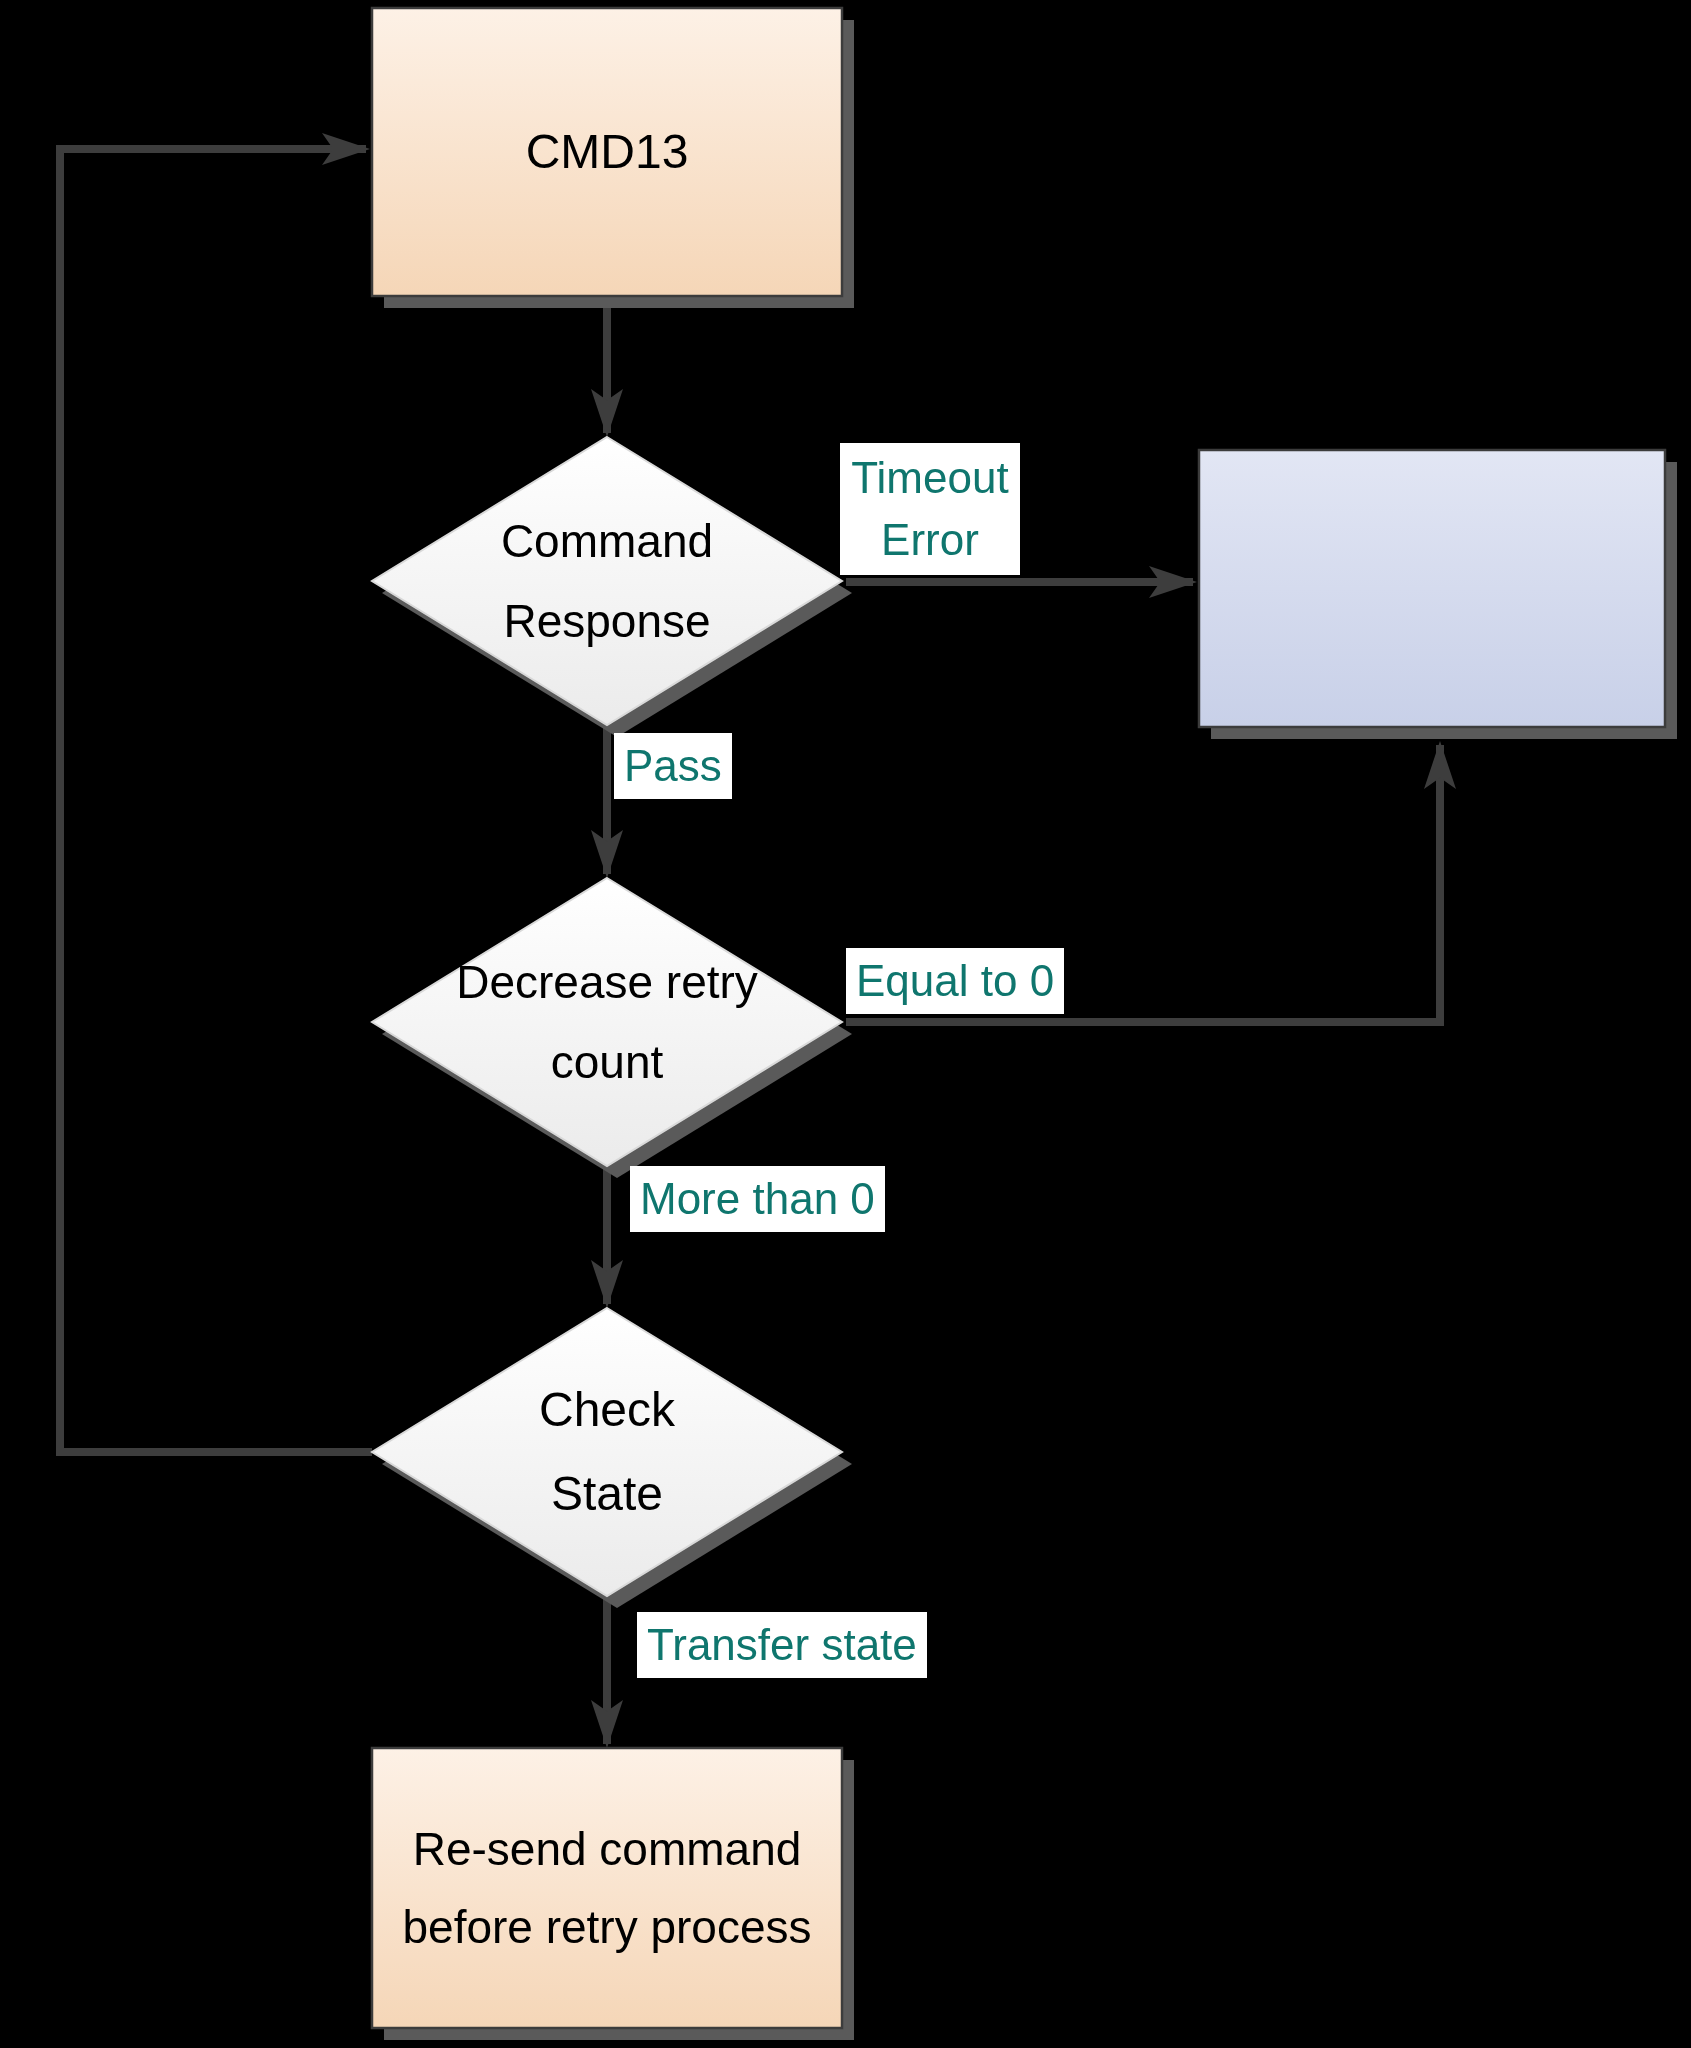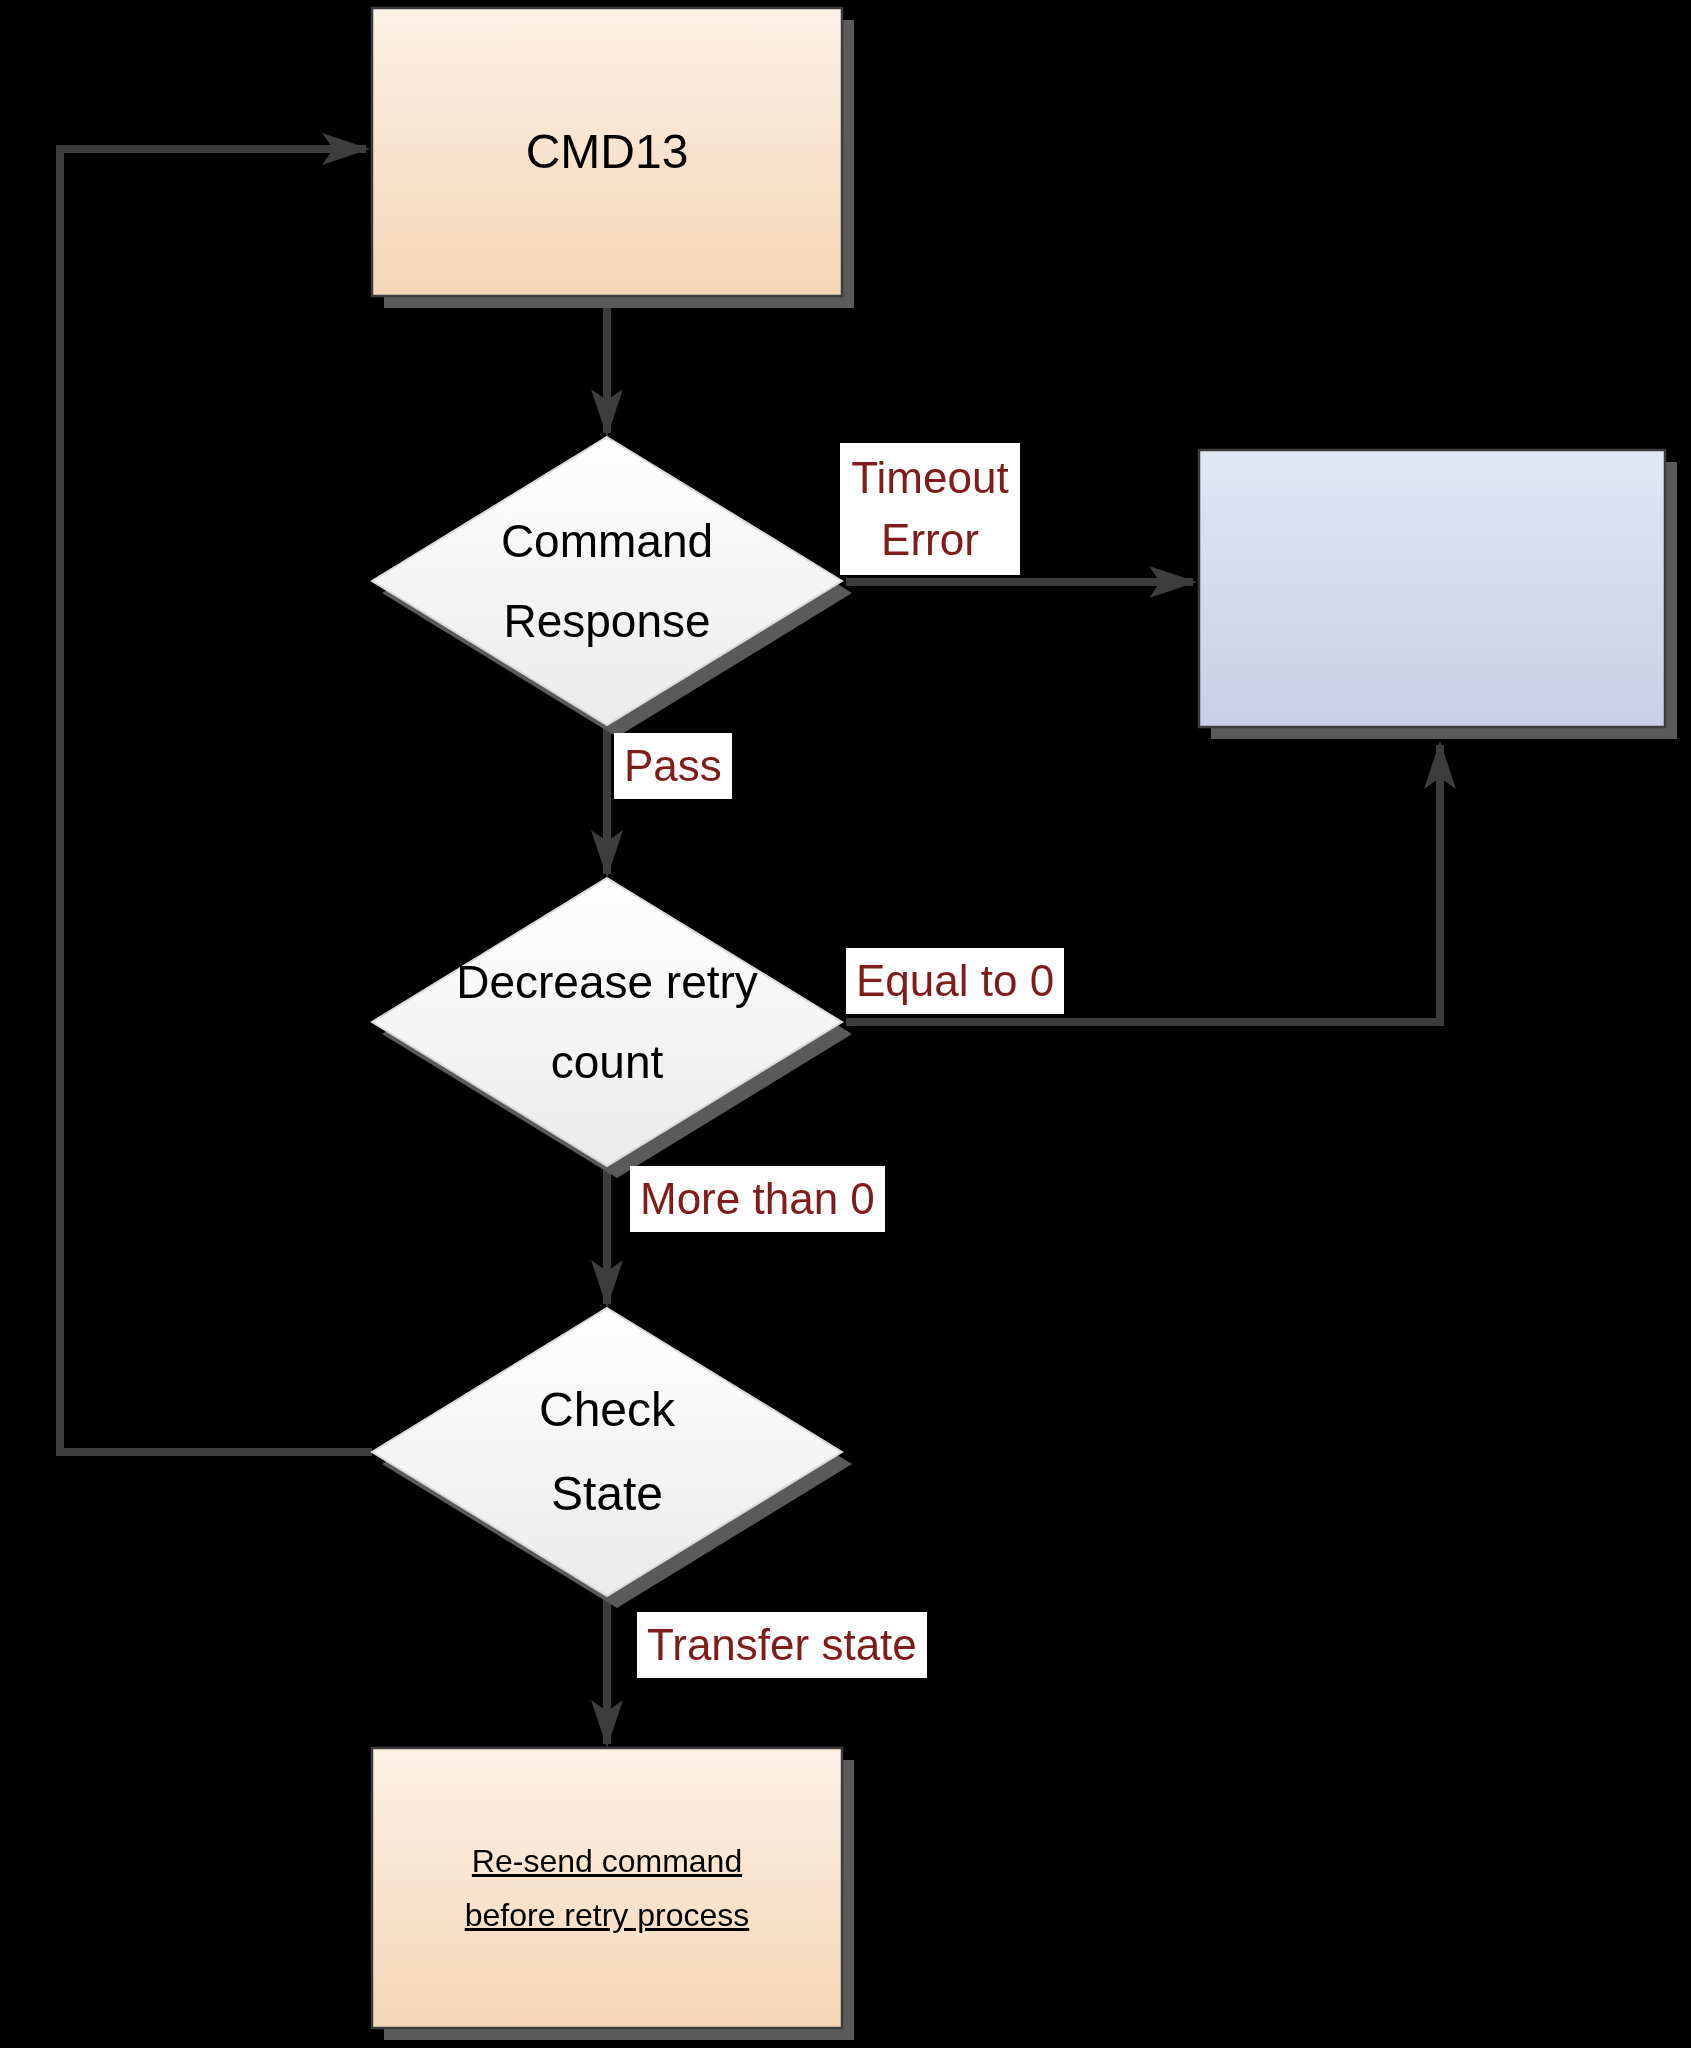--- a/index.html
+++ b/index.html
@@ -28,21 +28,21 @@
     text-align: center;
     color: #000000;
     font-size: 48px;
     line-height: 1.75;
     white-space: pre-line;
     pointer-events: none;
   }
   .edge-label {
     position: absolute;
     background: #ffffff;
-    color: #7f1d1d;
+    color: #0f766e;
     font-size: 44px;
     line-height: 1.28;
     padding: 5px 10px;
     white-space: pre-line;
     display: inline-block;
   }
   .edge-label.two-line {
     display: flex;
     align-items: center;
     justify-content: center;
@@ -113,21 +113,21 @@
   <div class="node-text" style="left:372px; top:437px; width:470px; height:288px; font-size:46px;">Command
 Response</div>
 
 
   <div class="node-text" style="left:372px; top:878px; width:470px; height:288px; font-size:46px;">Decrease retry
 count</div>
 
   <div class="node-text" style="left:372px; top:1308px; width:470px; height:288px; font-size:48px;">Check
 State</div>
 
-  <div class="node-text" style="left:372px; top:1748px; width:470px; height:280px; font-size:32px; line-height:1.7;text-decoration:underline;">Re-send command
+  <div class="node-text" style="left:372px; top:1748px; width:470px; height:280px; font-size:46px; line-height:1.7;">Re-send command
 before retry process</div>
 
   <div class="edge-label two-line" style="left:840px; top:443px; width:164px; height:124px;">Timeout
 Error</div>
 
   <div class="edge-label" style="left:614px; top:733px;">Pass</div>
 
   <div class="edge-label" style="left:846px; top:948px;">Equal to 0</div>
 
   <div class="edge-label" style="left:630px; top:1166px;">More than 0</div>

